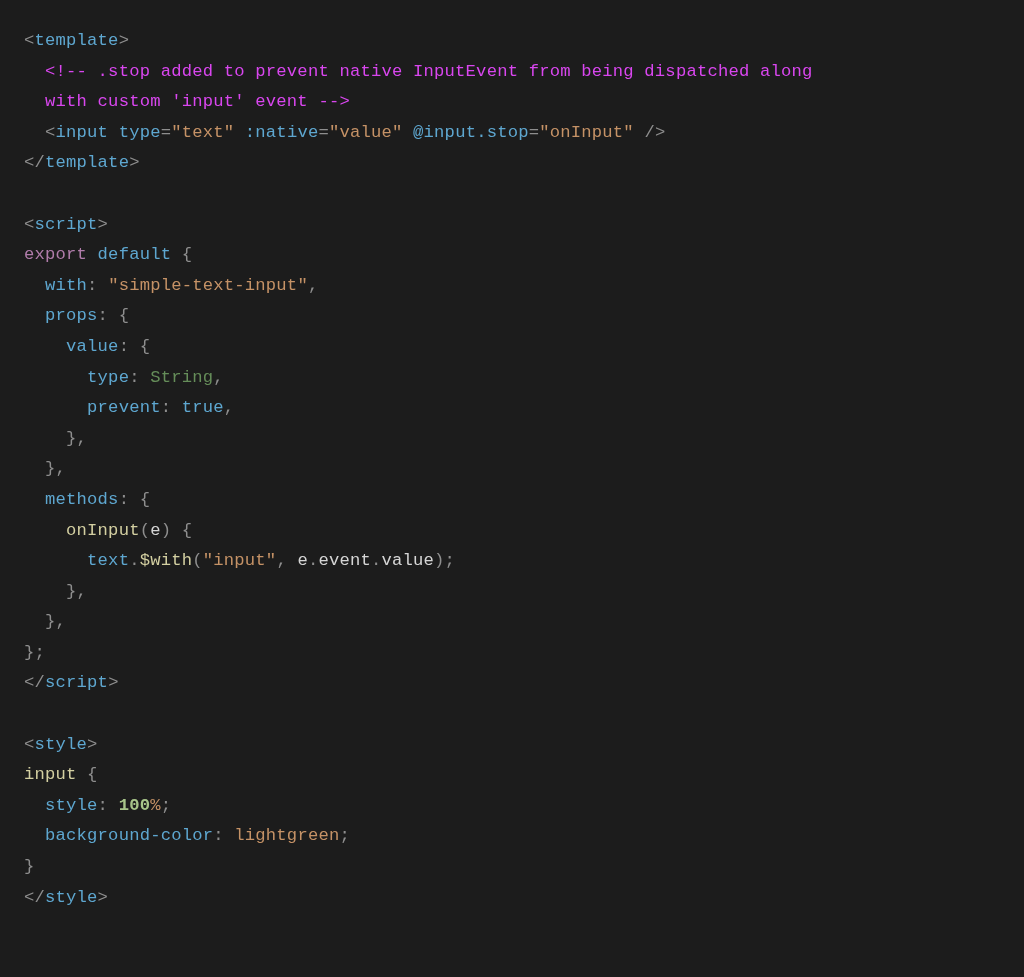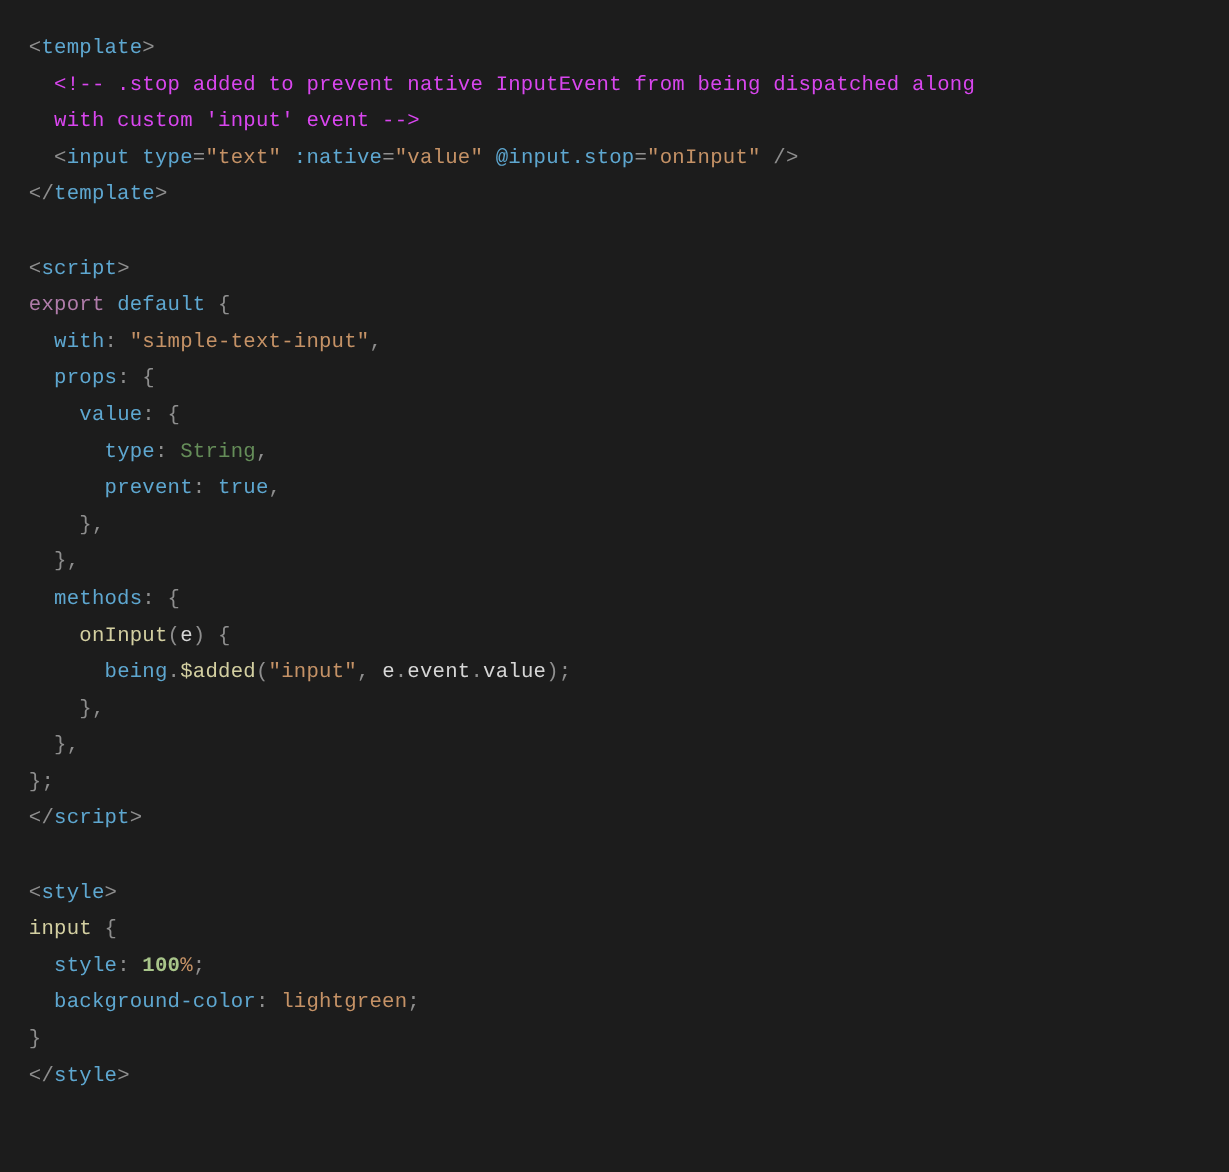--- a/index.html
+++ b/index.html
@@ -47,21 +47,21 @@
 <span><span class="kw1">export</span> <span class="kw2">default</span> <span class="p">{</span></span>
 <span>  <span class="tag">with</span><span class="p">:</span> <span class="str">"simple-text-input"</span><span class="p">,</span></span>
 <span>  <span class="tag">props</span><span class="p">:</span> <span class="p">{</span></span>
 <span>    <span class="tag">value</span><span class="p">:</span> <span class="p">{</span></span>
 <span>      <span class="tag">type</span><span class="p">:</span> <span class="cls">String</span><span class="p">,</span></span>
 <span>      <span class="tag">prevent</span><span class="p">:</span> <span class="kw2">true</span><span class="p">,</span></span>
 <span>    <span class="p">},</span></span>
 <span>  <span class="p">},</span></span>
 <span>  <span class="tag">methods</span><span class="p">:</span> <span class="p">{</span></span>
 <span>    <span class="fn">onInput</span><span class="p">(</span><span>e</span><span class="p">)</span> <span class="p">{</span></span>
-<span>      <span class="kw2">being</span><span class="p">.</span><span class="fn">$added</span><span class="p">(</span><span class="str">"input"</span><span class="p">,</span> <span>e</span><span class="p">.</span><span>event</span><span class="p">.</span><span>value</span><span class="p">);</span></span>
+<span>      <span class="kw2">text</span><span class="p">.</span><span class="fn">$with</span><span class="p">(</span><span class="str">"input"</span><span class="p">,</span> <span>e</span><span class="p">.</span><span>event</span><span class="p">.</span><span>value</span><span class="p">);</span></span>
 <span>    <span class="p">},</span></span>
 <span>  <span class="p">},</span></span>
 <span><span class="p">};</span></span>
 <span><span class="p">&lt;/</span><span class="tag">script</span><span class="p">&gt;</span></span>
 <span></span>
 <span><span class="p">&lt;</span><span class="tag">style</span><span class="p">&gt;</span></span>
 <span><span class="css-sel">input</span> <span class="p">{</span></span>
 <span>  <span class="tag">style</span><span class="p">:</span> <span class="num">100</span><span class="css-unit">%</span><span class="p">;</span></span>
 <span>  <span class="tag">background-color</span><span class="p">:</span> <span class="css-v-kw">lightgreen</span><span class="p">;</span></span>
 <span><span class="p">}</span></span>

